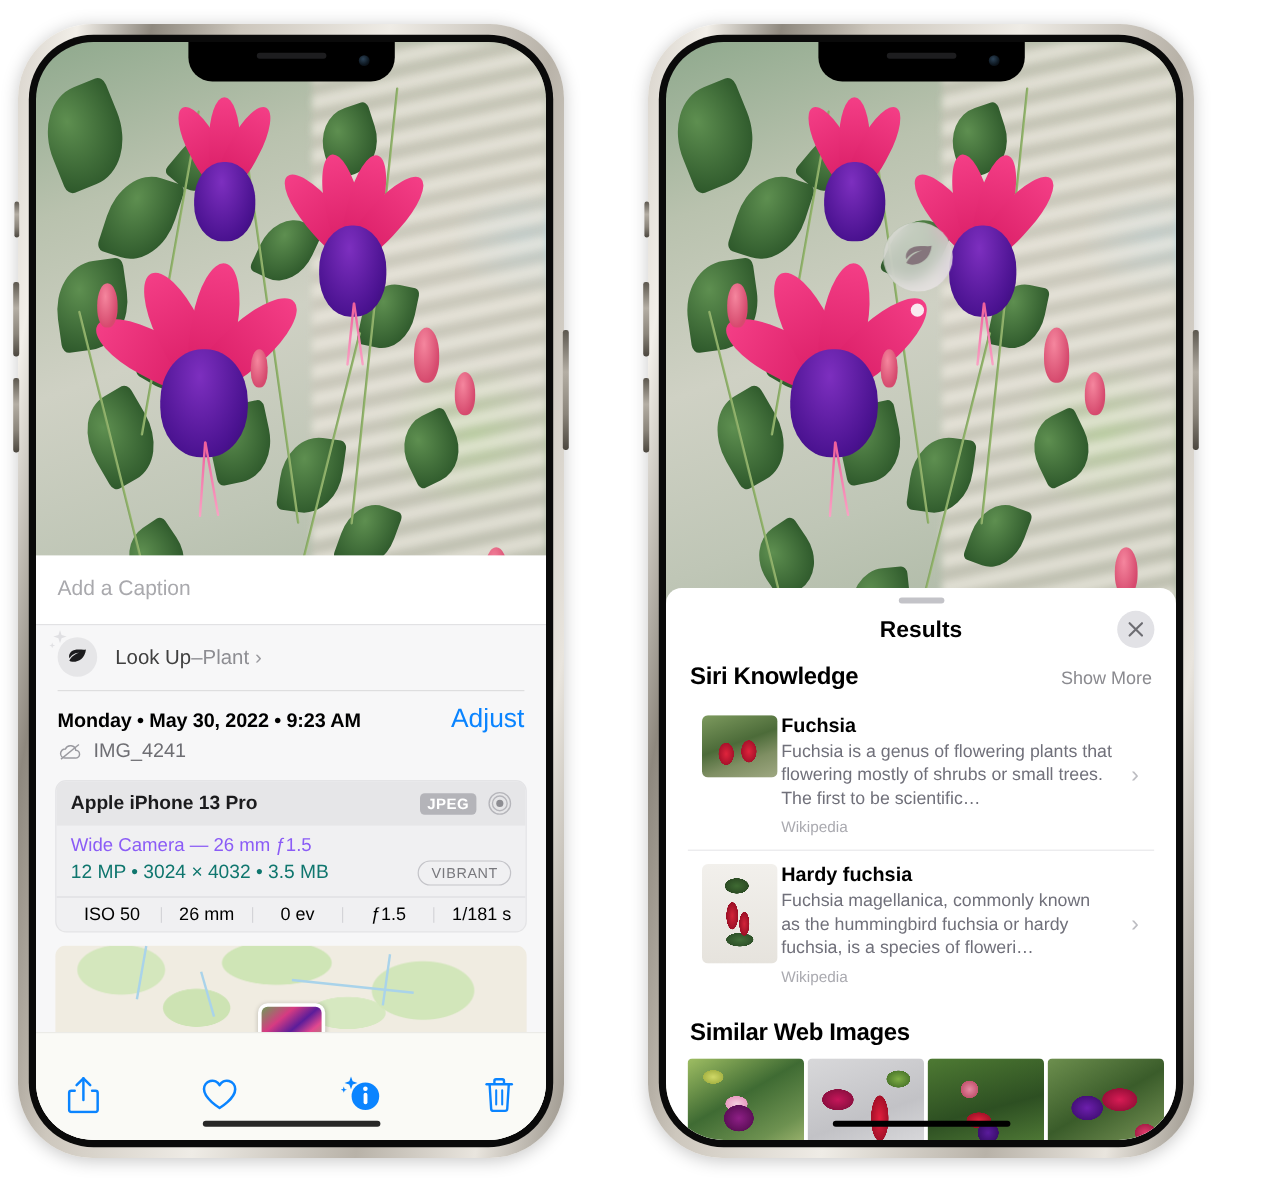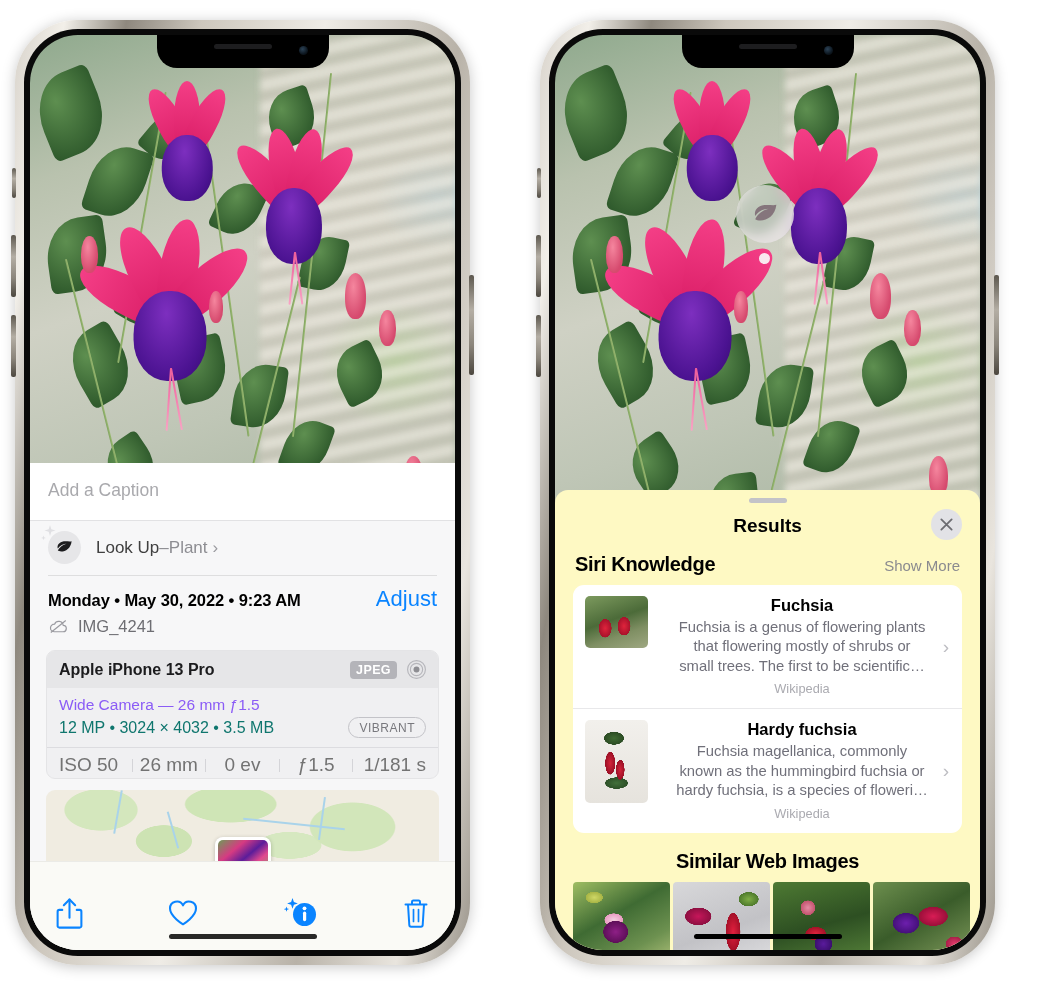--- a/index.html
+++ b/index.html
@@ -205,21 +205,21 @@
   .vibrant-pill {
     border: 1px solid #c3c3c8; color: #78787d;
     font-size: 12px; letter-spacing: .5px;
     padding: 2.5px 10px; border-radius: 11px;
   }
   .exif-foot {
     display: flex; align-items: center;
     border-top: .5px solid #dcdce0;
     padding: 6px 12px 7px;
   }
-  .exif-foot span { font-size: 19px; color: #737373; flex: 1; text-align: center; }
+  .exif-foot span { font-size: 15px; color: #000000; flex: 1; text-align: center; margin-left: 11px; }
   .exif-foot span:first-child { text-align: left; }
   .exif-foot span:last-child { text-align: right; }
   .exif-sep { flex: 0 0 1px !important; height: 13px; background: #d4d4d8; }
 
   .map-card {
     margin: 11px 16px 0;
     height: 74px;
     border-radius: 9px 9px 0 0;
     position: relative; overflow: hidden;
     background:
@@ -253,25 +253,24 @@
   .toolbar .tb-item { display: flex; align-items: flex-start; }
   .home-indicator {
     position: absolute; bottom: 11px; left: 50%; transform: translateX(-50%);
     width: 148px; height: 5.5px; border-radius: 3px; background: #000; z-index: 30;
   }
   .home-indicator.light { background: #111; opacity:.9; }
 
   
   .results-panel {
     position: absolute; left: 0; right: 0; bottom: 0; top: 455px;
-    background: #fef9c3;
+    background: #ffffff;
     border-radius: 13px 13px 0 0;
     z-index: 20;
     overflow: hidden;
-    text-align: center;
   }
   .grabber {
     width: 38px; height: 5px; border-radius: 3px; background: #c3c3c8;
     margin: 8px auto 0;
   }
   .results-head {
     position: relative;
     display: flex; align-items: center; justify-content: center;
     padding: 12px 0 14px;
   }
@@ -311,21 +310,21 @@
   }
   .k-thumb-b {
     width:100%; height:100%;
     background:
       radial-gradient(ellipse 7px 16px at 40% 52%, #d3243a, #9c1026 70%, rgba(0,0,0,0) 72%),
       radial-gradient(ellipse 6px 14px at 56% 60%, #d3243a, #9c1026 70%, rgba(0,0,0,0) 72%),
       radial-gradient(ellipse 14px 9px at 46% 22%, #3f6b33, #2c4c24 70%, rgba(0,0,0,0) 72%),
       radial-gradient(ellipse 16px 8px at 50% 76%, #42703a, #2e5128 70%, rgba(0,0,0,0) 72%),
       linear-gradient(180deg,#f2f0ec,#e6e3dd);
   }
-  .k-body { margin-left: 28px; flex: 1 1 auto; padding-right: 22px; }
+  .k-body { margin-left: 3px; flex: 1 1 auto; padding-right: 22px; }
   .k-title { font-size: 16.5px; font-weight: 700; color: #000; line-height: 1.2; }
   .k-desc { font-size: 14.8px; color: #70707a; line-height: 1.32; margin-top: 2px; }
   .k-src { font-size: 12.8px; color: #aaaab0; margin-top: 5px; }
   .k-chev { position: absolute; right: 13px; top: 50%; transform: translateY(-50%); color: #bdbdc2; font-size: 19px; }
 
   .similar-head { padding: 17px 20px 9px; }
   .thumb-strip { display: flex; gap: 3px; padding: 0 18px; }
   .web-thumb { width: 97px; height: 86px; border-radius: 4px; overflow: hidden; flex: 0 0 auto; }
   .wt1 { background:
       radial-gradient(ellipse 17px 15px at 44% 58%, #8e1f86, #5e0f59 72%, rgba(0,0,0,0) 74%),

